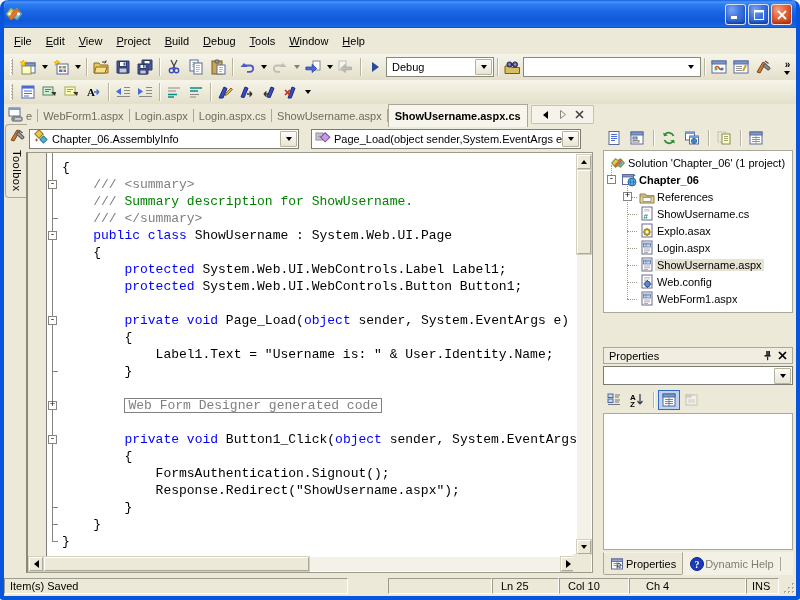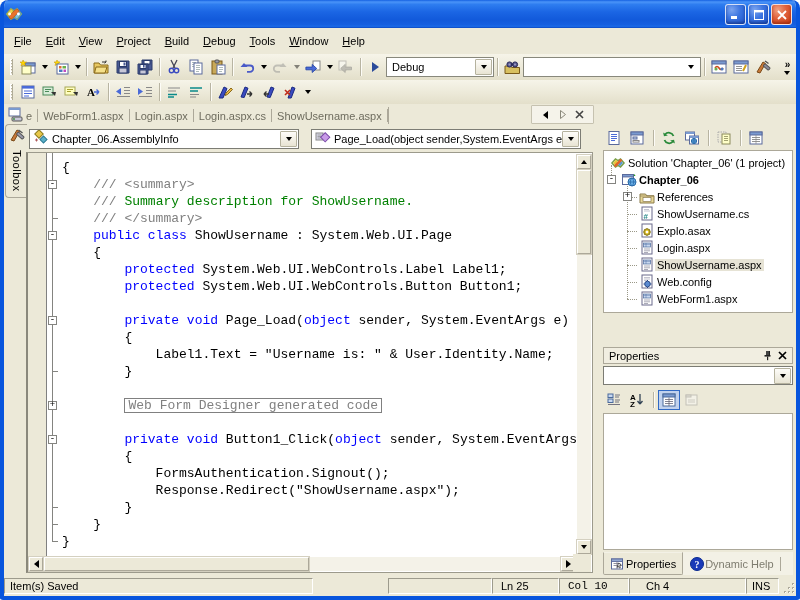--- a/index.html
+++ b/index.html
@@ -581,20 +581,21 @@
       <div class="dtab partial">e</div>
       <div class="dtab-sep"></div>
       <div class="dtab">WebForm1.aspx</div>
       <div class="dtab-sep"></div>
       <div class="dtab">Login.aspx</div>
       <div class="dtab-sep"></div>
       <div class="dtab">Login.aspx.cs</div>
       <div class="dtab-sep"></div>
       <div class="dtab">ShowUsername.aspx</div>
       <div class="dtab-sep"></div>
+      <div class="dtab active">ShowUsername.aspx.cs</div>
       <div class="dtab-sep" style="height: 17px;"></div>
     </div>
   <div id="dtab-nav">
     <div class="navbtn">
         <span class="tri-left"></span>
       </div>
     <div class="navbtn">
         <svg width="6" height="9" viewBox="0 0 6 9">
           <path d="M0.5 0.5 L5.5 4.5 L0.5 8.5 Z" fill="none" stroke="#8a887a"></path>
         </svg>
@@ -930,24 +931,24 @@
               <text x="5.4" y="12" font-size="10" font-weight="bold" fill="#fff" font-family="serif">?</text>
             </svg>
           </span>
           <span>Dynamic Help</span>
         </div>
         <div class="ptab-sep"></div>
       </div>
   </div>
 
   <div id="statusbar">
-      <div class="status-seg" style="left: 0px; width: 309px; padding-left: 5px;">Item(s) Saved</div>
+      <div class="status-seg" style="left: 0px; width: 344px; padding-left: 5px;">Item(s) Saved</div>
       <div class="status-seg" style="left: 384px; width: 104px;"></div>
       <div class="status-seg" style="left: 488px; width: 67px;">Ln 25</div>
-      <div class="status-seg" style="left: 555px; width: 70px; font-family: Liberation Mono, monospace;">Col 10</div>
+      <div class="status-seg" style="left: 555px; width: 70px;">Col 10</div>
       <div class="status-seg" style="left: 625px; width: 117px; padding-left: 16px;">Ch 4</div>
       <div class="status-seg" style="left: 742px; width: 33px; padding-left: 5px;">INS</div>
       <div id="resize-grip"><svg width="13" height="13" viewBox="0 0 13 13">
           <g fill="#aca899">
             <rect x="9" y="1" width="2" height="2"></rect>
             <rect x="5" y="5" width="2" height="2"></rect>
             <rect x="9" y="5" width="2" height="2"></rect>
             <rect x="1" y="9" width="2" height="2"></rect>
             <rect x="5" y="9" width="2" height="2"></rect>
             <rect x="9" y="9" width="2" height="2"></rect>

